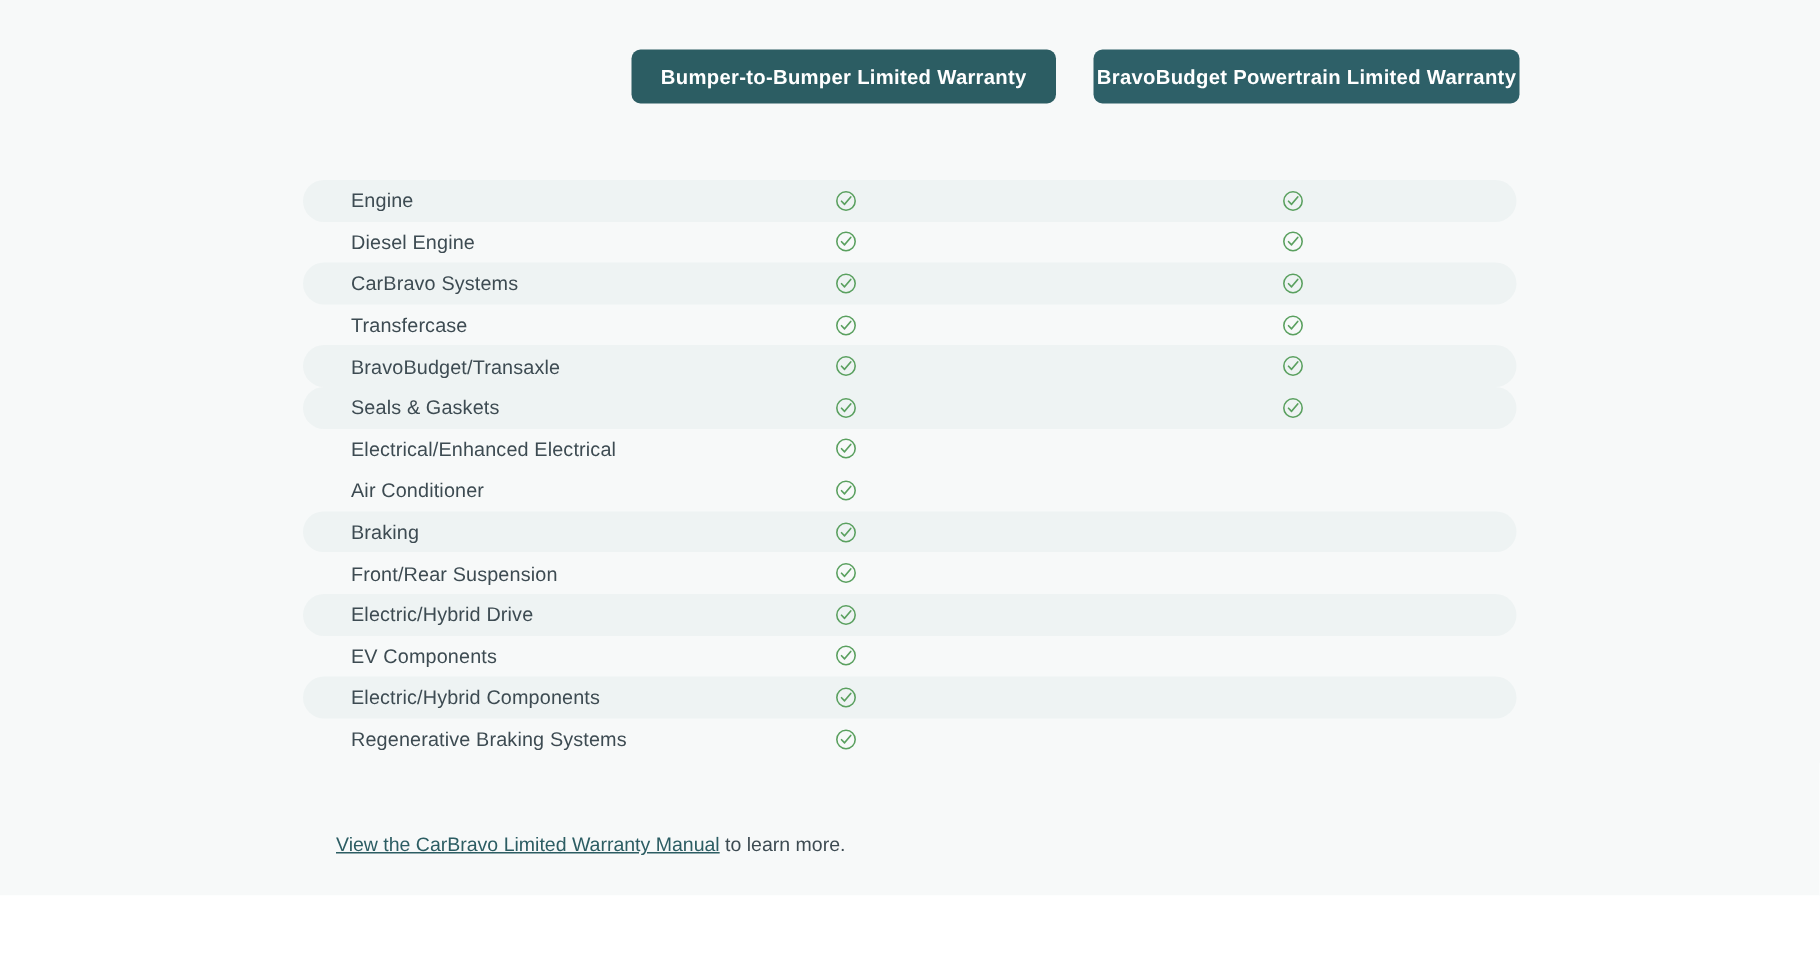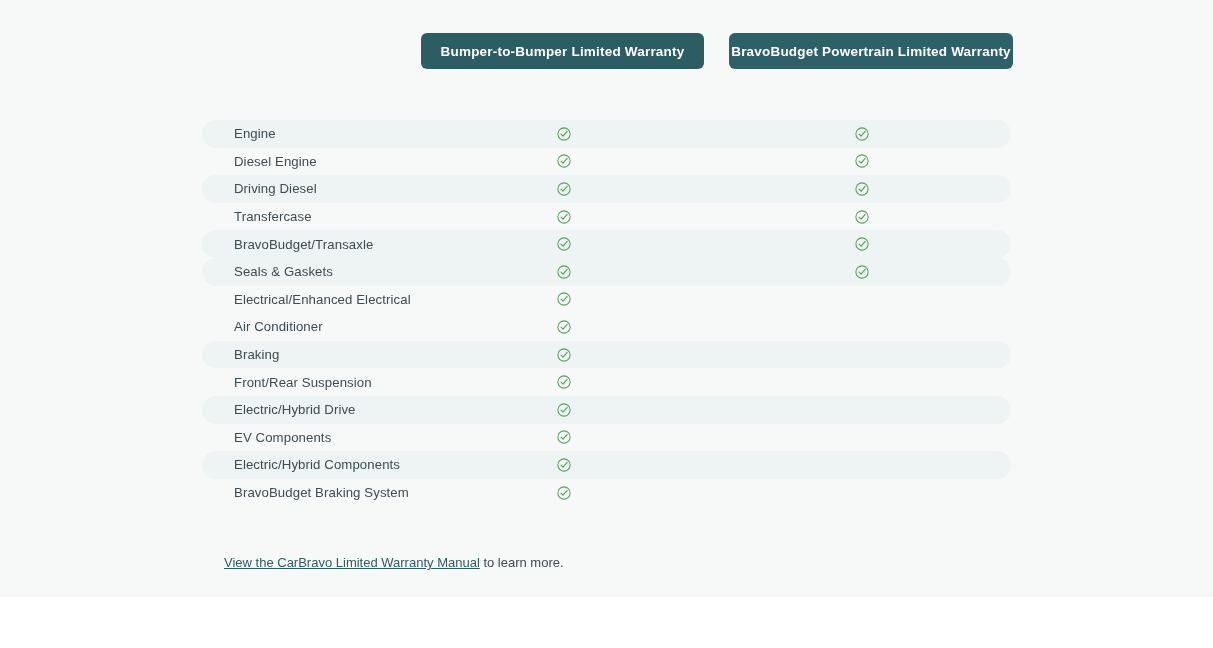--- a/index.html
+++ b/index.html
@@ -155,21 +155,21 @@
             </svg>
           </span>
           <span class="check c2">
             <svg width="14" height="14" viewBox="0 0 16 16">
               <circle cx="8" cy="8" r="7" fill="none" stroke="#5aa05f" stroke-width="1.2"></circle>
               <path d="M4.6 8.2 L6.9 10.5 L11.6 4.9" fill="none" stroke="#5aa05f" stroke-width="1.3" stroke-linecap="round" stroke-linejoin="round"></path>
             </svg>
           </span>
         </div>
         <div class="row alt">
-          <span class="row-label">Driving Diesel</span>
+          <span class="row-label">CarBravo Systems</span>
           <span class="check c1">
             <svg width="14" height="14" viewBox="0 0 16 16">
               <circle cx="8" cy="8" r="7" fill="none" stroke="#5aa05f" stroke-width="1.2"></circle>
               <path d="M4.6 8.2 L6.9 10.5 L11.6 4.9" fill="none" stroke="#5aa05f" stroke-width="1.3" stroke-linecap="round" stroke-linejoin="round"></path>
             </svg>
           </span>
           <span class="check c2">
             <svg width="14" height="14" viewBox="0 0 16 16">
               <circle cx="8" cy="8" r="7" fill="none" stroke="#5aa05f" stroke-width="1.2"></circle>
               <path d="M4.6 8.2 L6.9 10.5 L11.6 4.9" fill="none" stroke="#5aa05f" stroke-width="1.3" stroke-linecap="round" stroke-linejoin="round"></path>
@@ -278,21 +278,21 @@
         <div class="row alt">
           <span class="row-label">Electric/Hybrid Components</span>
           <span class="check c1">
             <svg width="14" height="14" viewBox="0 0 16 16">
               <circle cx="8" cy="8" r="7" fill="none" stroke="#5aa05f" stroke-width="1.2"></circle>
               <path d="M4.6 8.2 L6.9 10.5 L11.6 4.9" fill="none" stroke="#5aa05f" stroke-width="1.3" stroke-linecap="round" stroke-linejoin="round"></path>
             </svg>
           </span>
         </div>
         <div class="row">
-          <span class="row-label">BravoBudget Braking System</span>
+          <span class="row-label">Regenerative Braking Systems</span>
           <span class="check c1">
             <svg width="14" height="14" viewBox="0 0 16 16">
               <circle cx="8" cy="8" r="7" fill="none" stroke="#5aa05f" stroke-width="1.2"></circle>
               <path d="M4.6 8.2 L6.9 10.5 L11.6 4.9" fill="none" stroke="#5aa05f" stroke-width="1.3" stroke-linecap="round" stroke-linejoin="round"></path>
             </svg>
           </span>
         </div>
       </div>
 
     <div class="footnote">

